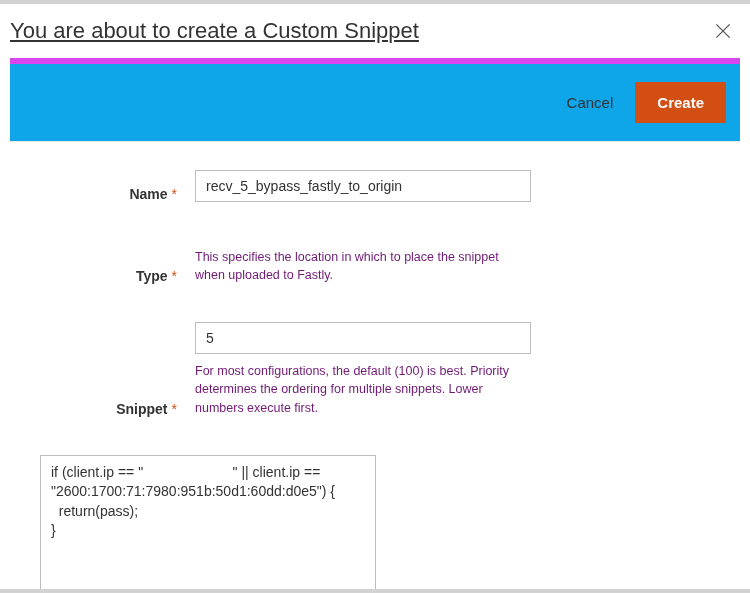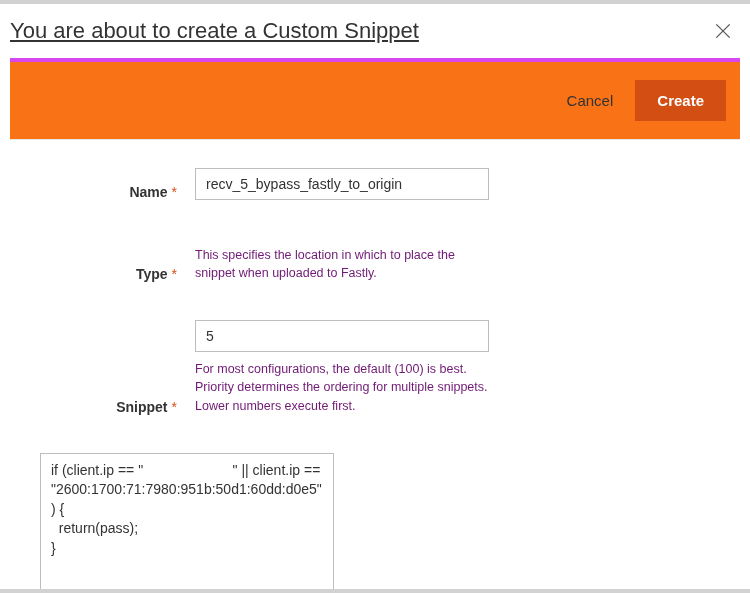--- a/index.html
+++ b/index.html
@@ -30,22 +30,22 @@
     .close-icon {
       cursor: pointer;
       width: 22px;
       height: 22px;
       display: flex;
       align-items: center;
       justify-content: center;
     }
     .close-icon svg { width: 20px; height: 20px; }
     .action-bar {
-      background: #f97316;
-      border-top: 4px solid #d946ef;
+      background: #0ea5e9;
+      border-top: 6px solid #d946ef;
       border-bottom: 1px solid #e8e8e8;
       padding: 18px 14px;
       display: flex;
       justify-content: flex-end;
       gap: 22px;
       align-items: center;
       margin: 0 10px;
     }
     .btn-cancel {
       background: none;
@@ -80,21 +80,21 @@
       font-size: 14px;
       font-weight: 600;
       color: #333;
     }
     .required-star {
       color: #d34e13;
       margin-left: 4px;
       font-weight: 400;
     }
     .form-field {
-      width: 294px;
+      width: 336px;
     }
     .text-input {
       width: 100%;
       padding: 7px 10px;
       border: 1px solid #bdbdbd;
       font-size: 14px;
       color: #333;
       font-family: inherit;
       background: #fff;
     }

